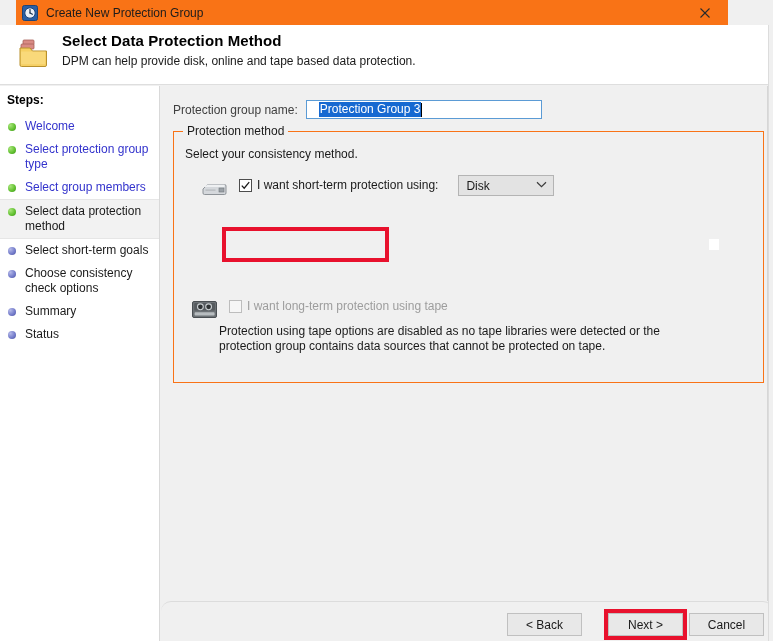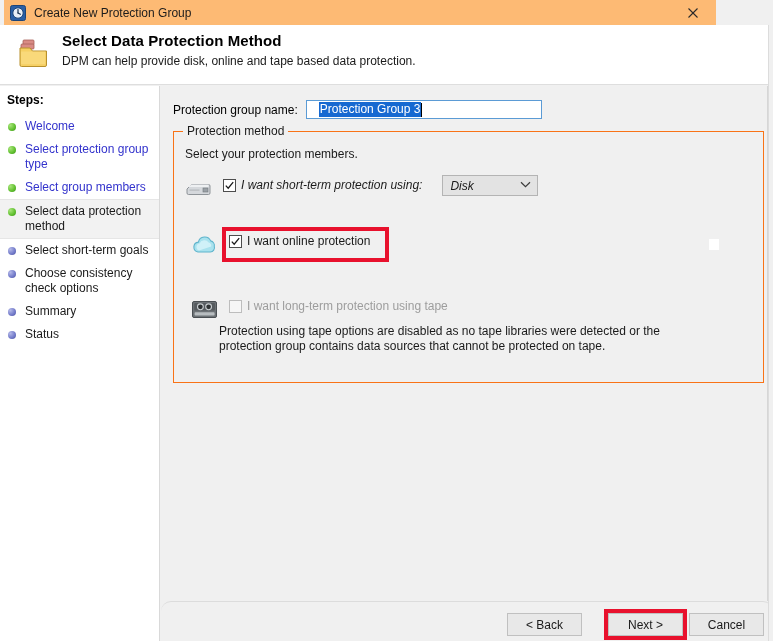--- a/index.html
+++ b/index.html
@@ -18,23 +18,23 @@
     width: 773px;
     height: 641px;
     background: #f0f0f0;
     overflow: hidden;
     box-sizing: border-box;
   }
 
   
   .titlebar {
     position: absolute;
-    left: 4px; top: 0;
+    left: 16px; top: 0;
     width: 712px; height: 25px;
-    background: #fdba74;
+    background: #f97316;
     display: flex;
     align-items: center;
   }
   .title-icon {
     width: 16px; height: 16px;
     margin-left: 6px;
     flex: 0 0 auto;
     position: relative;
   }
   .title-text {
@@ -157,21 +157,21 @@
 
   
   .name-row {
     position: absolute;
     left: 12px; top: 14px;
     display: flex;
     align-items: center;
   }
   .name-label {
     font-size: 12px;
-    color: #000000;
+    color: #404040;
     margin-right: 8px;
   }
   .name-input {
     width: 236px;
     height: 19px;
     background: #ffffff;
     border: 1px solid #5b9bd5;
     box-sizing: border-box;
     display: flex;
     align-items: center;
@@ -424,24 +424,24 @@
     <div class="name-row">
       <span class="name-label">Protection group name:</span>
       <div class="name-input" title="Protection group name">
         <span class="name-input-sel">Protection Group 3</span>
         <span class="name-caret"></span>
       </div>
     </div>
 
     <div class="fieldset">
       <span class="fieldset-legend">Protection method</span>
-      <div class="fieldset-desc">Select your protection members.</div>
-    </div>
-
-    <div class="opt-row" style="left:24px; top:92px;font-style:italic;">
+      <div class="fieldset-desc">Select your consistency method.</div>
+    </div>
+
+    <div class="opt-row" style="left:40px; top:92px;">
       <span class="opt-icon">
         <svg width="28" height="22" viewBox="0 0 28 22">
           <path d="M2 11 l4.5 -4.5 h17 a1.5 1.5 0 0 1 1.5 1.5 v7 a1.5 1.5 0 0 1 -1.5 1.5 h-20 a1.5 1.5 0 0 1 -1.5 -1.5 z" fill="#d5d8dc" stroke="#8e9398" stroke-width="1"></path>
           <path d="M6.5 6.5 h17 v2.6 h-20.5 z" fill="#eef0f2"></path>
           <rect x="18" y="10" width="5" height="4" fill="#9aa0a6" stroke="#72787d" stroke-width="0.6"></rect>
           <rect x="4.5" y="11.5" width="10" height="1.2" fill="#b5babd"></rect>
         </svg>
       </span>
       <span class="cb">
         <svg class="cb-check" viewBox="0 0 9 9">
@@ -452,34 +452,20 @@
       <div class="combo">
         <span>Disk</span>
         <span class="combo-arrow">
           <svg width="11" height="7" viewBox="0 0 11 7">
             <polyline points="1,1.3 5.5,5.6 10,1.3" fill="none" stroke="#3c3c3c" stroke-width="1.2"></polyline>
           </svg>
         </span>
       </div>
     </div>
 
-    <div class="opt-row" style="left:30px; top:148px;">
-      <span class="opt-icon">
-        <svg width="30" height="22" viewBox="0 0 30 22">
-          <path d="M7 18 a5 5 0 0 1 0.4 -9.9 a6.5 6.5 0 0 1 12.3 -1.2 a4.8 4.8 0 0 1 3.6 5.5 a4.3 4.3 0 0 1 -3.9 5.6 z" fill="#a9e2ee" stroke="#5fb4cc" stroke-width="1.1"></path>
-          <path d="M8 16.6 a3.6 3.6 0 0 1 0.6 -7 a5 5 0 0 1 9 -1 a3.6 3.6 0 0 1 2.6 4" fill="#d7f3f9" opacity="0.85"></path>
-        </svg>
-      </span>
-      <span class="cb">
-        <svg class="cb-check" viewBox="0 0 9 9">
-          <polyline points="0.8,4.6 3.2,7.2 8.2,1.2" fill="none" stroke="#1a1a1a" stroke-width="1.3"></polyline>
-        </svg>
-      </span>
-      <span class="opt-text">I want online protection</span>
-    </div>
 
     <div class="opt-row" style="left:30px; top:213px;">
       <span class="opt-icon">
         <svg width="28" height="22" viewBox="0 0 28 22">
           <rect x="1.5" y="2.5" width="24" height="16" rx="1.5" fill="#6d7276" stroke="#4a4f53" stroke-width="1"></rect>
           <rect x="3.2" y="4" width="20.8" height="7.6" rx="1" fill="#565b5f"></rect>
           <circle cx="9.4" cy="7.8" r="2.9" fill="#2f3335" stroke="#c9ced1" stroke-width="1.1"></circle>
           <circle cx="17.6" cy="7.8" r="2.9" fill="#2f3335" stroke="#c9ced1" stroke-width="1.1"></circle>
           <rect x="3.6" y="13.2" width="20" height="3.4" rx="0.8" fill="#b8bdc0"></rect>
         </svg>

